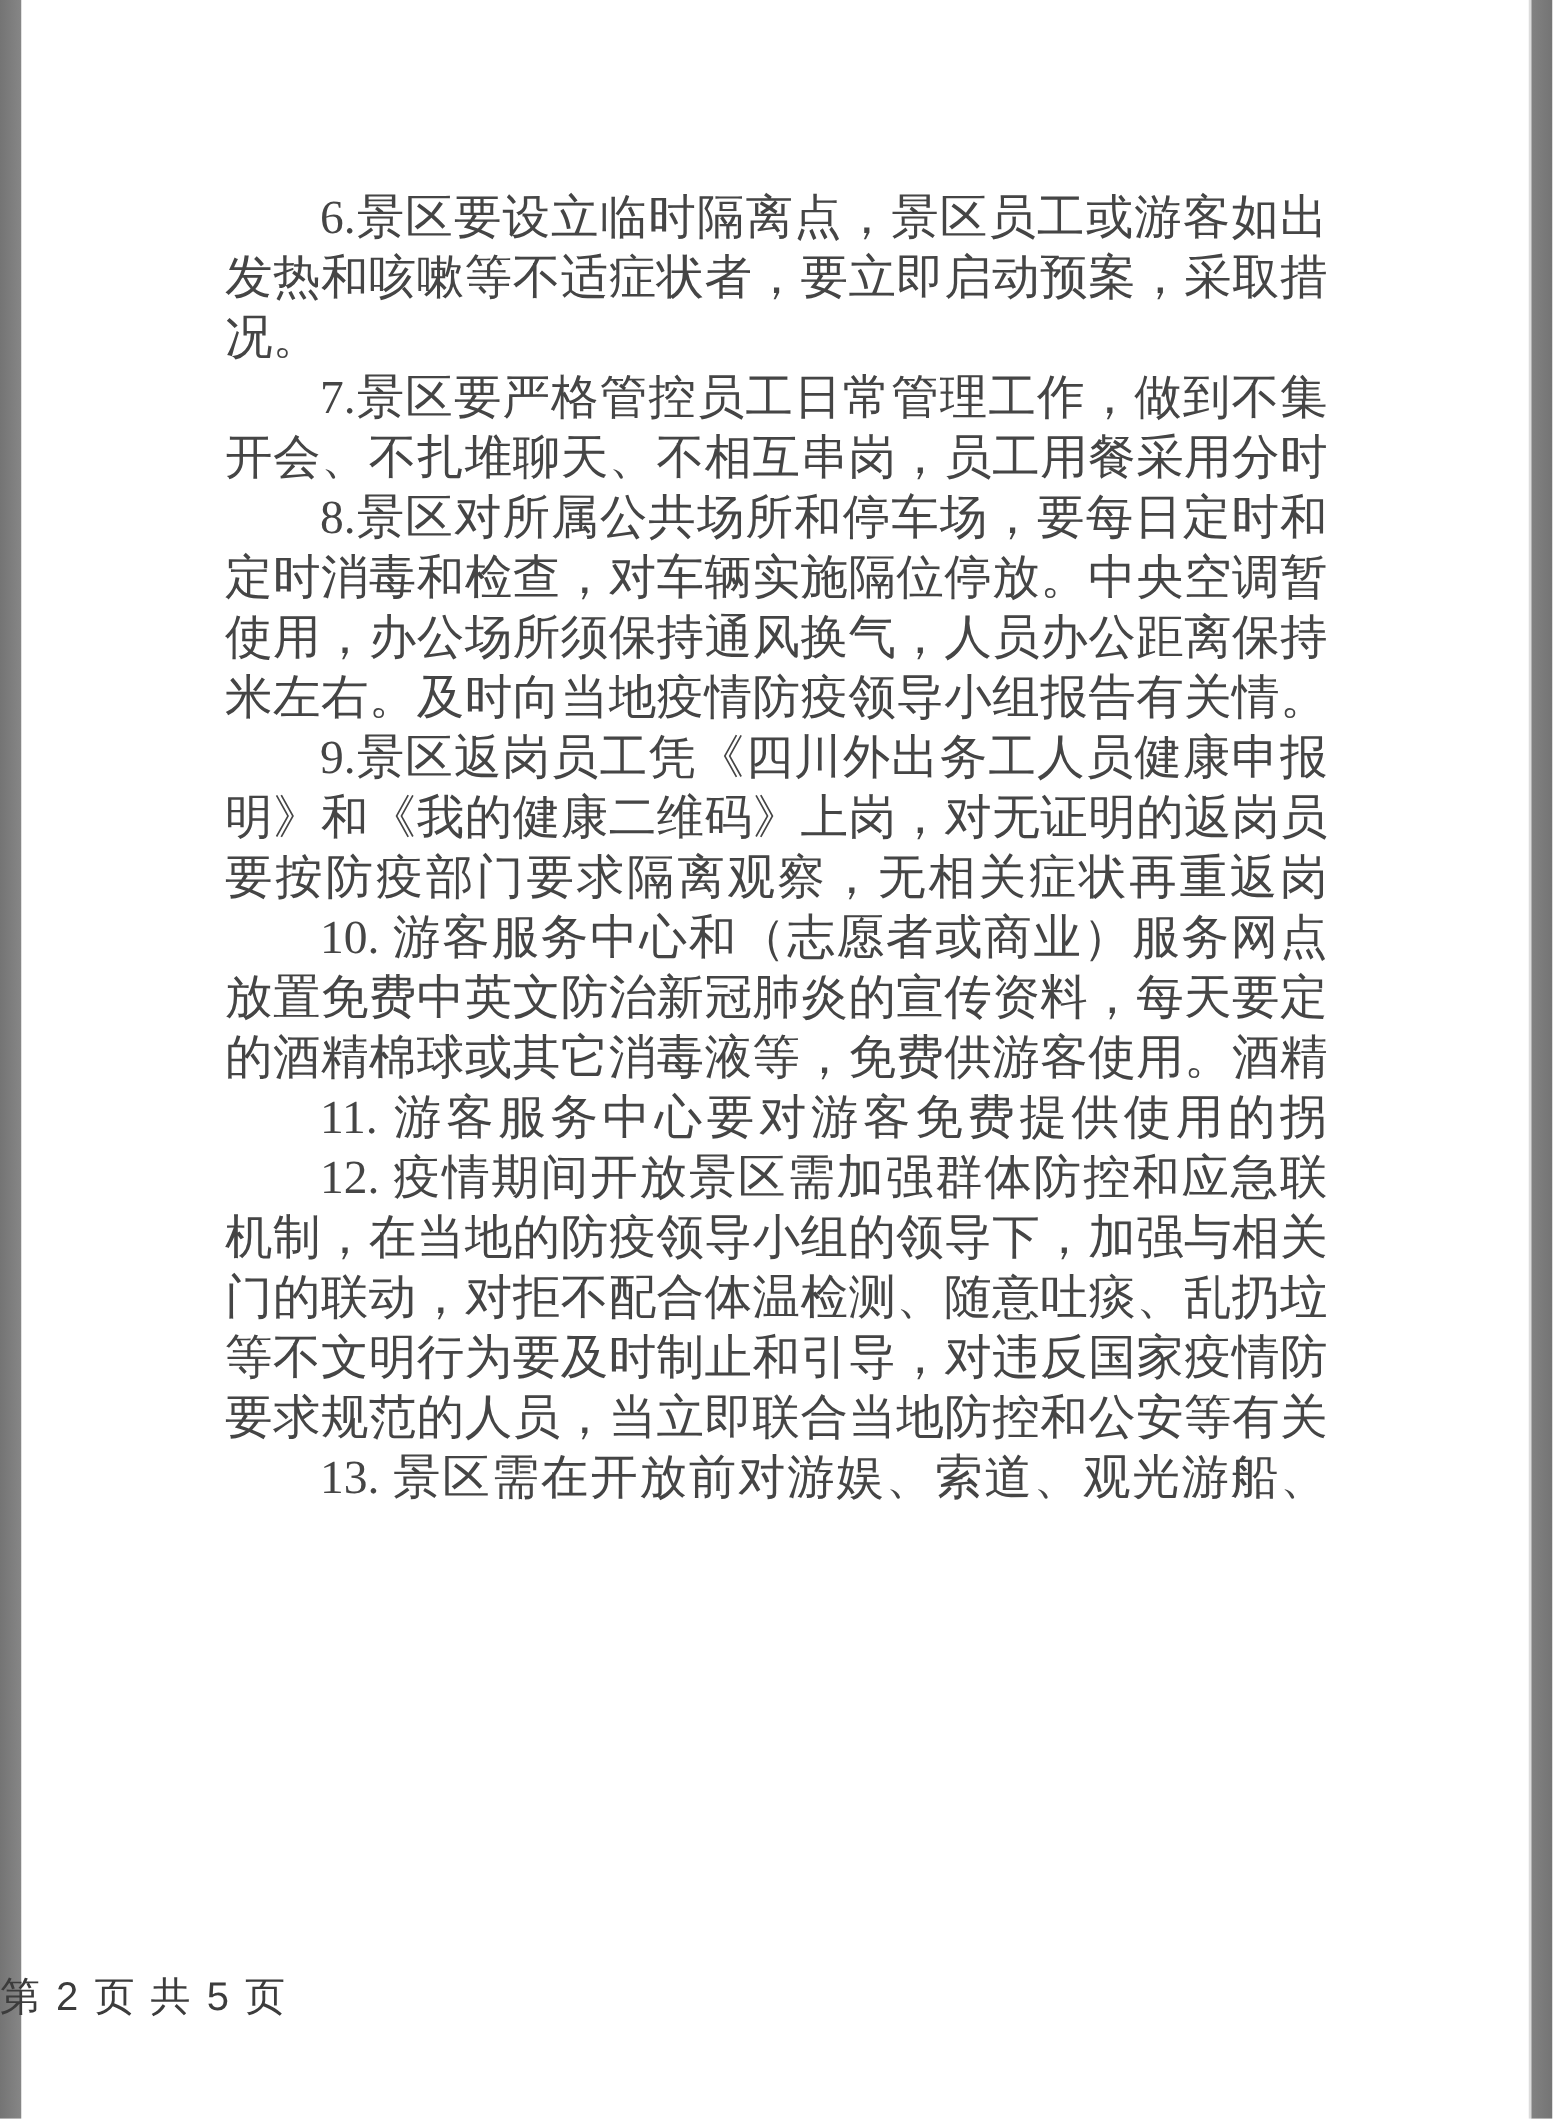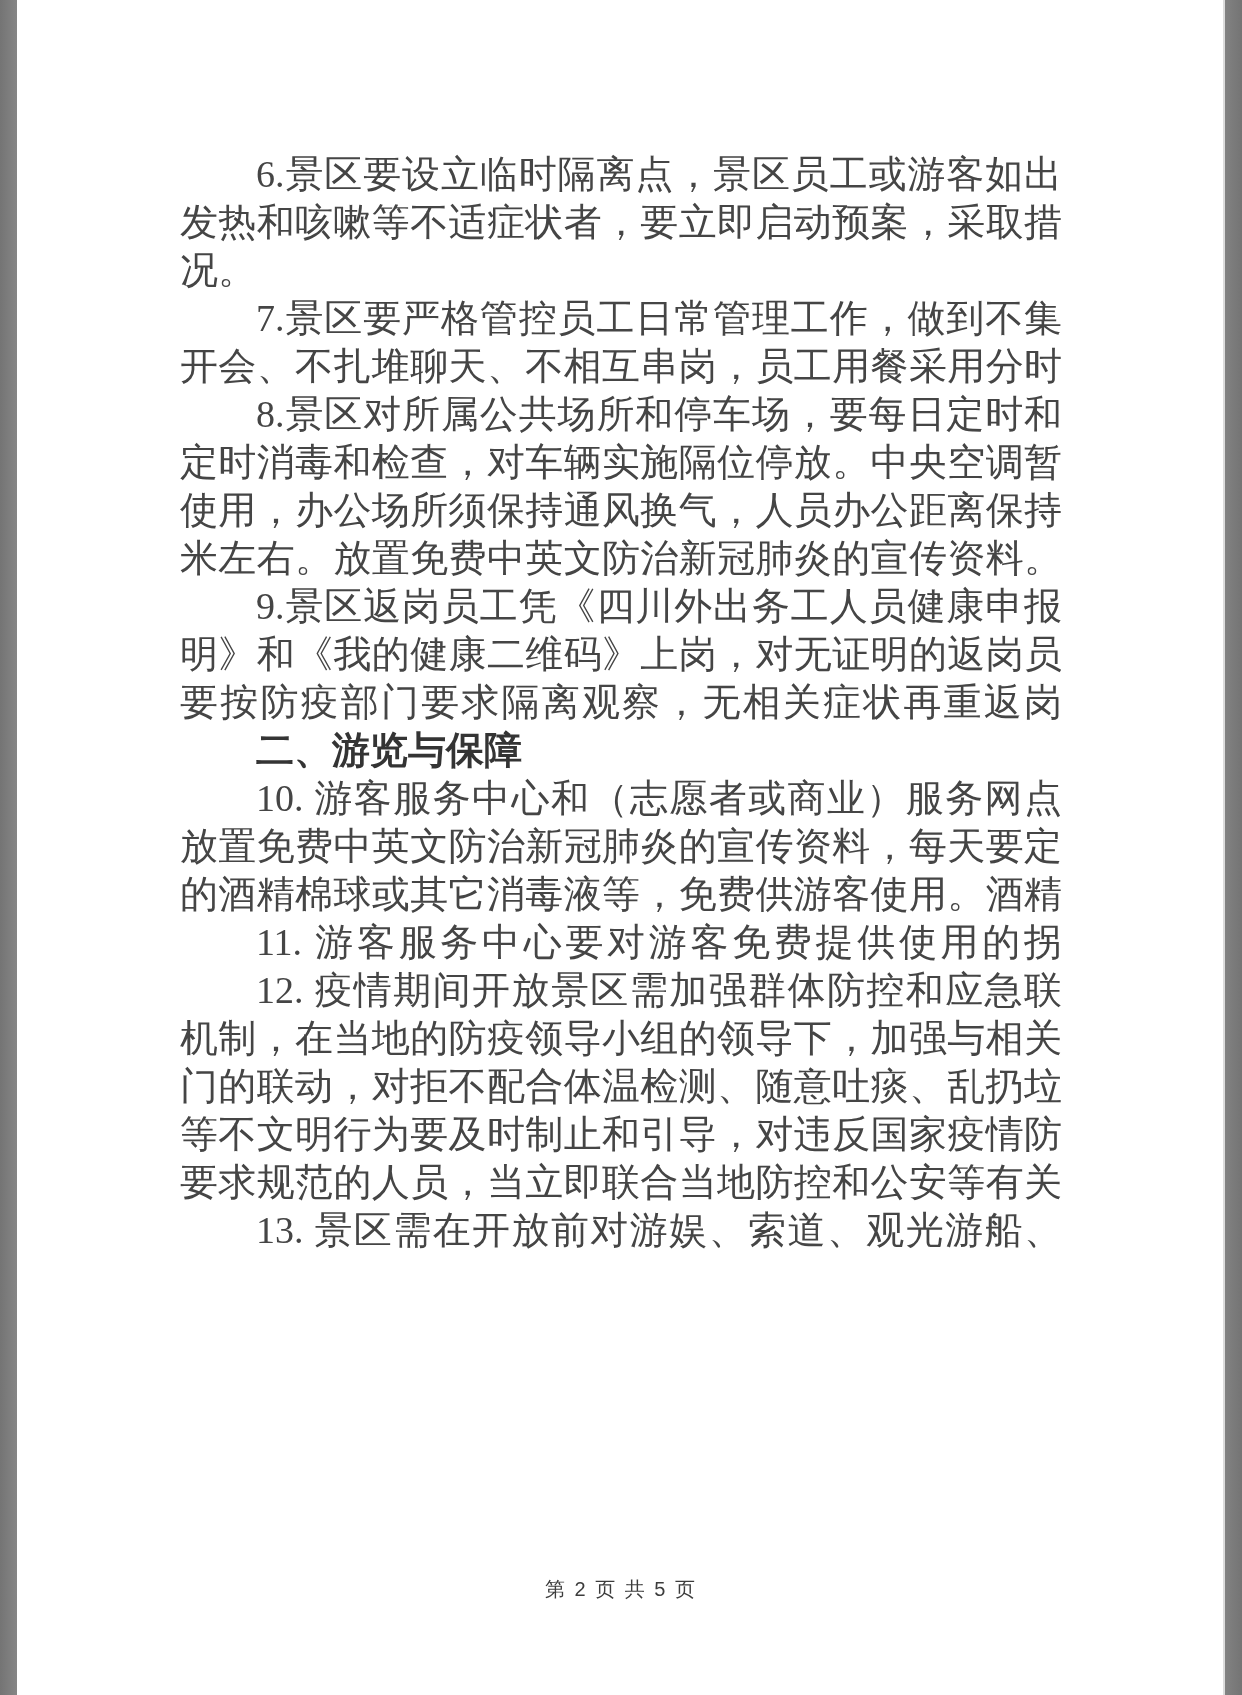--- a/index.html
+++ b/index.html
@@ -48,48 +48,47 @@
   .line.heading {
     font-weight: bold;
     color: #343434;
     text-align-last: left;
   }
   .footer {
     position: absolute;
     top: 1576px;
     left: 0;
     width: 100%;
-    text-align: center;
+    text-align: left;
     font-family: "Liberation Sans", sans-serif;
-    font-size: 20px;
+    font-size: 32px;
     letter-spacing: 2px;
     color: #3c3c3c;
     font-weight: 500;
   }
 </style>
 </head>
 <body>
 
 <div class="viewport">
   <div class="edge left"></div>
   <div class="page">
     <div class="body-text" id="doc-body">
         <div class="line just indent">6.景区要设立临时隔离点，景区员工或游客如出现</div>
         <div class="line just">发热和咳嗽等不适症状者，要立即启动预案，采取措施</div>
         <div class="line end">况。</div>
         <div class="line just indent">7.景区要严格管控员工日常管理工作，做到不集中</div>
         <div class="line just">开会、不扎堆聊天、不相互串岗，员工用餐采用分时段</div>
         <div class="line just indent">8.景区对所属公共场所和停车场，要每日定时和不</div>
         <div class="line just">定时消毒和检查，对车辆实施隔位停放。中央空调暂停</div>
         <div class="line just">使用，办公场所须保持通风换气，人员办公距离保持 2</div>
-        <div class="line just">米左右。放置免费中英文防治新冠肺炎的宣传资料。</div>
+        <div class="line just">米左右。及时向当地疫情防疫领导小组报告有关情。</div>
         <div class="line just indent">9.景区返岗员工凭《四川外出务工人员健康申报证</div>
         <div class="line just">明》和《我的健康二维码》上岗，对无证明的返岗员工</div>
         <div class="line just">要按防疫部门要求隔离观察，无相关症状再重返岗位。</div>
-        <div class="line end indent heading">二、游览与保障</div>
         <div class="line just indent">10. 游客服务中心和（志愿者或商业）服务网点要</div>
         <div class="line just">放置免费中英文防治新冠肺炎的宣传资料，每天要定时</div>
         <div class="line just">的酒精棉球或其它消毒液等，免费供游客使用。酒精等</div>
         <div class="line just indent">11. 游客服务中心要对游客免费提供使用的拐杖、</div>
         <div class="line just indent">12. 疫情期间开放景区需加强群体防控和应急联动</div>
         <div class="line just">机制，在当地的防疫领导小组的领导下，加强与相关部</div>
         <div class="line just">门的联动，对拒不配合体温检测、随意吐痰、乱扔垃圾</div>
         <div class="line just">等不文明行为要及时制止和引导，对违反国家疫情防控</div>
         <div class="line just">要求规范的人员，当立即联合当地防控和公安等有关部</div>
         <div class="line just indent">13. 景区需在开放前对游娱、索道、观光游船、观</div>

